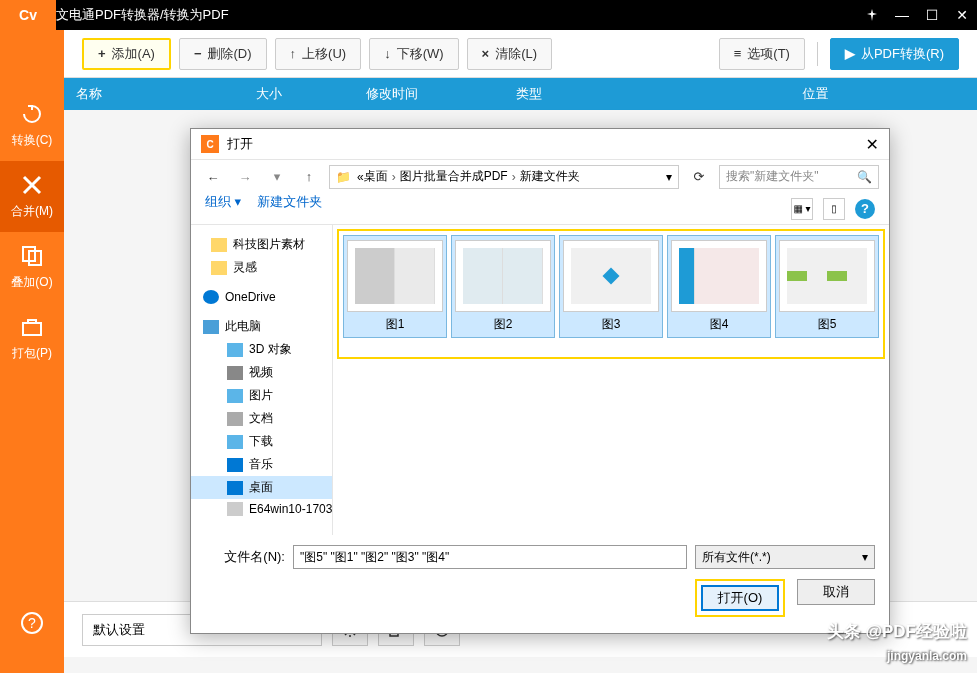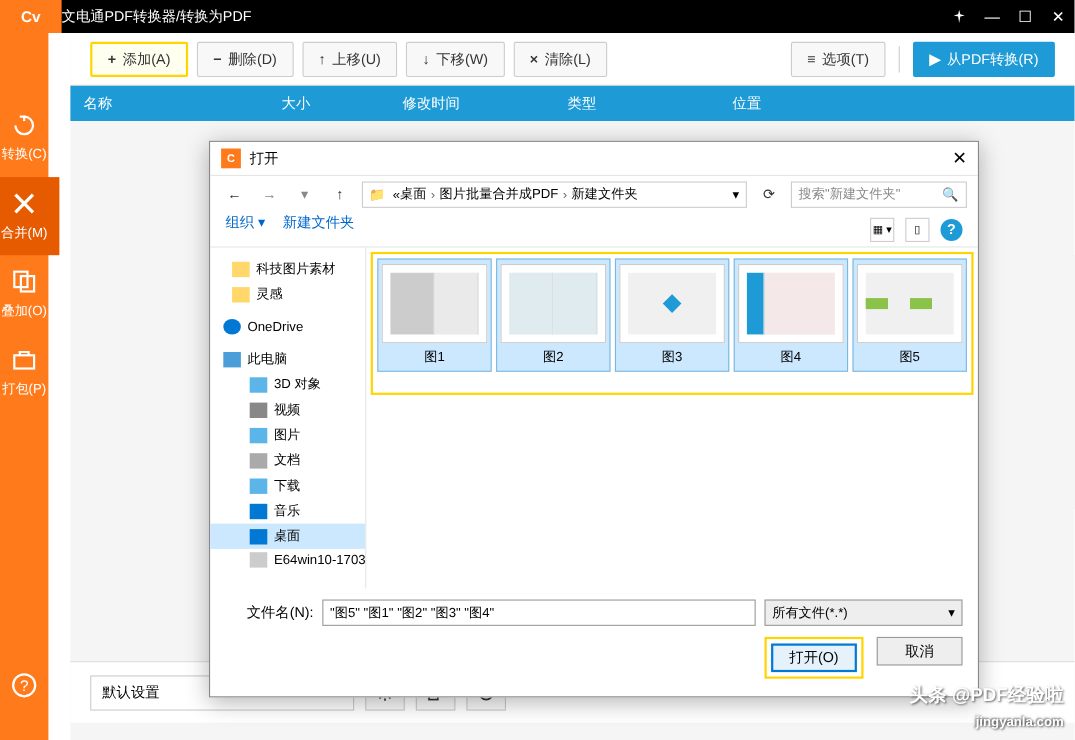--- a/index.html
+++ b/index.html
@@ -5,21 +5,21 @@
   * { box-sizing: border-box; margin: 0; padding: 0; font-family: "Microsoft YaHei", Arial, sans-serif; }
   body { width: 977px; height: 673px; background: #fff; overflow: hidden; position: relative; }
   
   .titlebar { background: #000; height: 30px; display: flex; align-items: center; color: #fff; font-size: 13px; }
   .titlebar .logo { width: 56px; height: 30px; background: #ff7a1a; display: flex; align-items: center; justify-content: center; }
   .titlebar .logo-text { color: #fff; font-weight: bold; font-size: 14px; }
   .titlebar .title { flex: 1; }
   .titlebar .win-controls { display: flex; }
   .titlebar .win-btn { width: 30px; height: 30px; display: flex; align-items: center; justify-content: center; color: #fff; font-size: 14px; }
   
-  .sidebar { position: absolute; left: 0; top: 30px; width: 44px; height: 643px; background: #ff7a1a; display: flex; flex-direction: column; align-items: center; padding-top: 60px; }
+  .sidebar { position: absolute; left: 0; top: 30px; width: 64px; height: 643px; background: #ff7a1a; display: flex; flex-direction: column; align-items: center; padding-top: 60px; }
   .side-item { width: 64px; display: flex; flex-direction: column; align-items: center; color: #fff; font-size: 12px; padding: 12px 0; }
   .side-item.active { background: #e65a00; justify-content: space-between; }
   .side-icon { width: 24px; height: 24px; margin-bottom: 6px; }
   .side-help { margin-top: auto; margin-bottom: 20px; }
   
   .main { position: absolute; left: 64px; top: 30px; right: 0; bottom: 0; background: #f5f5f5; display: flex; flex-direction: column; }
   
   .toolbar { height: 48px; background: #fff; border-bottom: 1px solid #ddd; display: flex; align-items: center; padding: 0 18px; gap: 8px; }
   .tb-btn { height: 32px; padding: 0 14px; border: 1px solid #ccc; background: #f8f8f8; display: flex; align-items: center; font-size: 13px; color: #333; border-radius: 2px; }
   .tb-btn.highlight { border: 2px solid #ffd400; background: #fffff0; }
@@ -28,21 +28,21 @@
   .tb-btn.blue { background: #1e9bd6; color: #fff; border: 1px solid #1e9bd6; }
   .tb-btn.blue .sym { color: #fff; }
   .tb-divider { width: 1px; height: 24px; background: #ccc; margin: 0 4px; }
   
   .list-header { height: 32px; background: #1e9bd6; color: #fff; display: flex; align-items: center; font-size: 13px; }
   .lh-col { padding: 0 12px; }
   .lh-name { width: 180px; }
   .lh-size { width: 110px; }
   .lh-time { width: 150px; }
   .lh-type { width: 150px; }
-  .lh-loc { flex: 1; }
+  .lh-loc { flex: 1; text-align: center; }
   
   .dialog { position: absolute; left: 190px; top: 128px; width: 700px; background: #fff; border: 1px solid #888; box-shadow: 0 4px 20px rgba(0,0,0,.3); }
   .dlg-title { height: 30px; display: flex; align-items: center; padding: 0 10px; font-size: 13px; }
   .dlg-title .dlg-logo { width: 18px; height: 18px; background: #ff7a1a; margin-right: 8px; display: flex; align-items: center; justify-content: center; color: #fff; font-size: 10px; font-weight: bold; }
   .dlg-title .close { margin-left: auto; font-size: 16px; }
   
   .dlg-nav { height: 34px; display: flex; align-items: center; padding: 0 10px; gap: 8px; font-size: 13px; border-top: 1px solid #e5e5e5; }
   .nav-arrow { width: 24px; text-align: center; color: #888; }
   .nav-arrow.enabled { color: #333; }
   .breadcrumb { flex: 1; height: 24px; border: 1px solid #ccc; display: flex; align-items: center; padding: 0 6px; font-size: 12px; background: #fff; }

